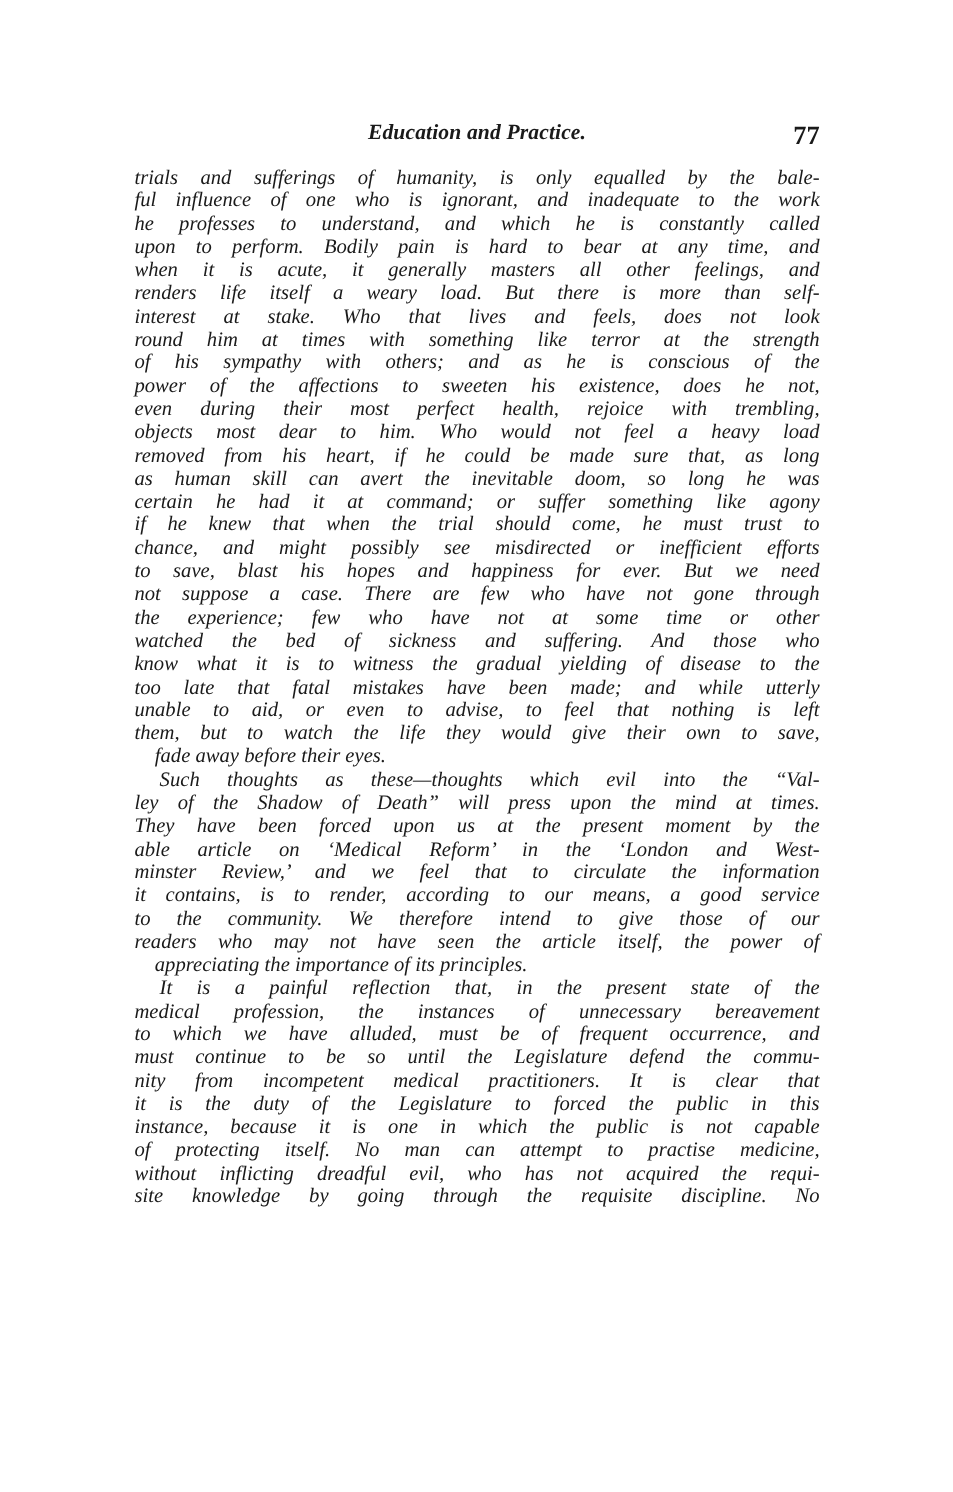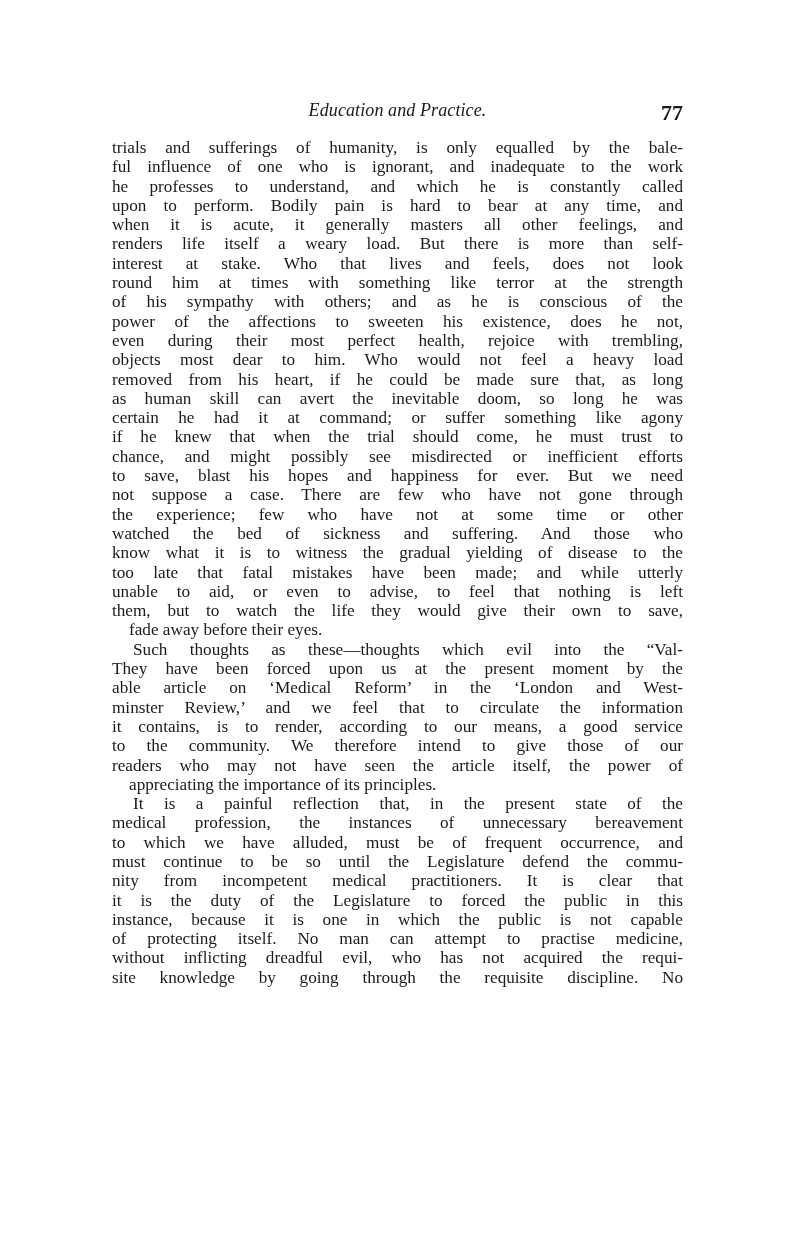--- a/index.html
+++ b/index.html
@@ -7,33 +7,33 @@
   .page {
     position: absolute; left: 0; top: 0; width: 794px; height: 1243px;
     background: #ffffff; color: #1a1a1a;
     font-family: "Liberation Serif", "DejaVu Serif", serif;
   }
   .running-head {
     position: absolute; left: 112px; top: 100px; width: 571px; height: 24px;
   }
   .running-title {
     position: absolute; left: 0; width: 571px; text-align: center;
-    top: 0; font-style: italic; font-weight: normal; font-size: 18px;
+    top: 0; font-style: italic; font-weight: bold; font-size: 18px;
     letter-spacing: 0.1px;
   }
   .page-number {
     position: absolute; right: 0; top: 0; font-weight: bold; font-size: 22px;
   }
   .body-text {
     position: absolute; left: 112px; top: 138px; width: 571px;
     font-size: 17.2px; line-height: 19.3px;
   }
   .line {
     display: block; white-space: nowrap; text-align: justify;
-    text-align-last: justify; height: 19.3px; overflow: visible;
+    text-align-last: justify; height: 19.3px; overflow: visible; font-style: italic;
   }
   .line.last { text-align-last: left; margin-left: 17px; }
   .line.indent { padding-left: 21px; }
 </style>
 </head>
 <body>
 
 <div class="page">
   <div class="running-head">
     <span class="running-title">Education and Practice.</span>
@@ -65,20 +65,21 @@
       <span class="line">watched the bed of sickness and suffering. And those who</span>
       <span class="line">know what it is to witness the gradual yielding of disease to the</span>
       <span class="line">too late that fatal mistakes have been made; and while utterly</span>
       <span class="line">unable to aid, or even to advise, to feel that nothing is left</span>
       <span class="line">them, but to watch the life they would give their own to save,</span>
       <span class="line last">fade away before their eyes.</span>
     </div>
 
     <div>
       <span class="line indent">Such thoughts as these—thoughts which evil into the “Val-</span>
+      <span class="line">ley of the Shadow of Death” will press upon the mind at times.</span>
       <span class="line">They have been forced upon us at the present moment by the</span>
       <span class="line">able article on ‘Medical Reform’ in the ‘London and West-</span>
       <span class="line">minster Review,’ and we feel that to circulate the information</span>
       <span class="line">it contains, is to render, according to our means, a good service</span>
       <span class="line">to the community. We therefore intend to give those of our</span>
       <span class="line">readers who may not have seen the article itself, the power of</span>
       <span class="line last">appreciating the importance of its principles.</span>
     </div>
 
     <div>

